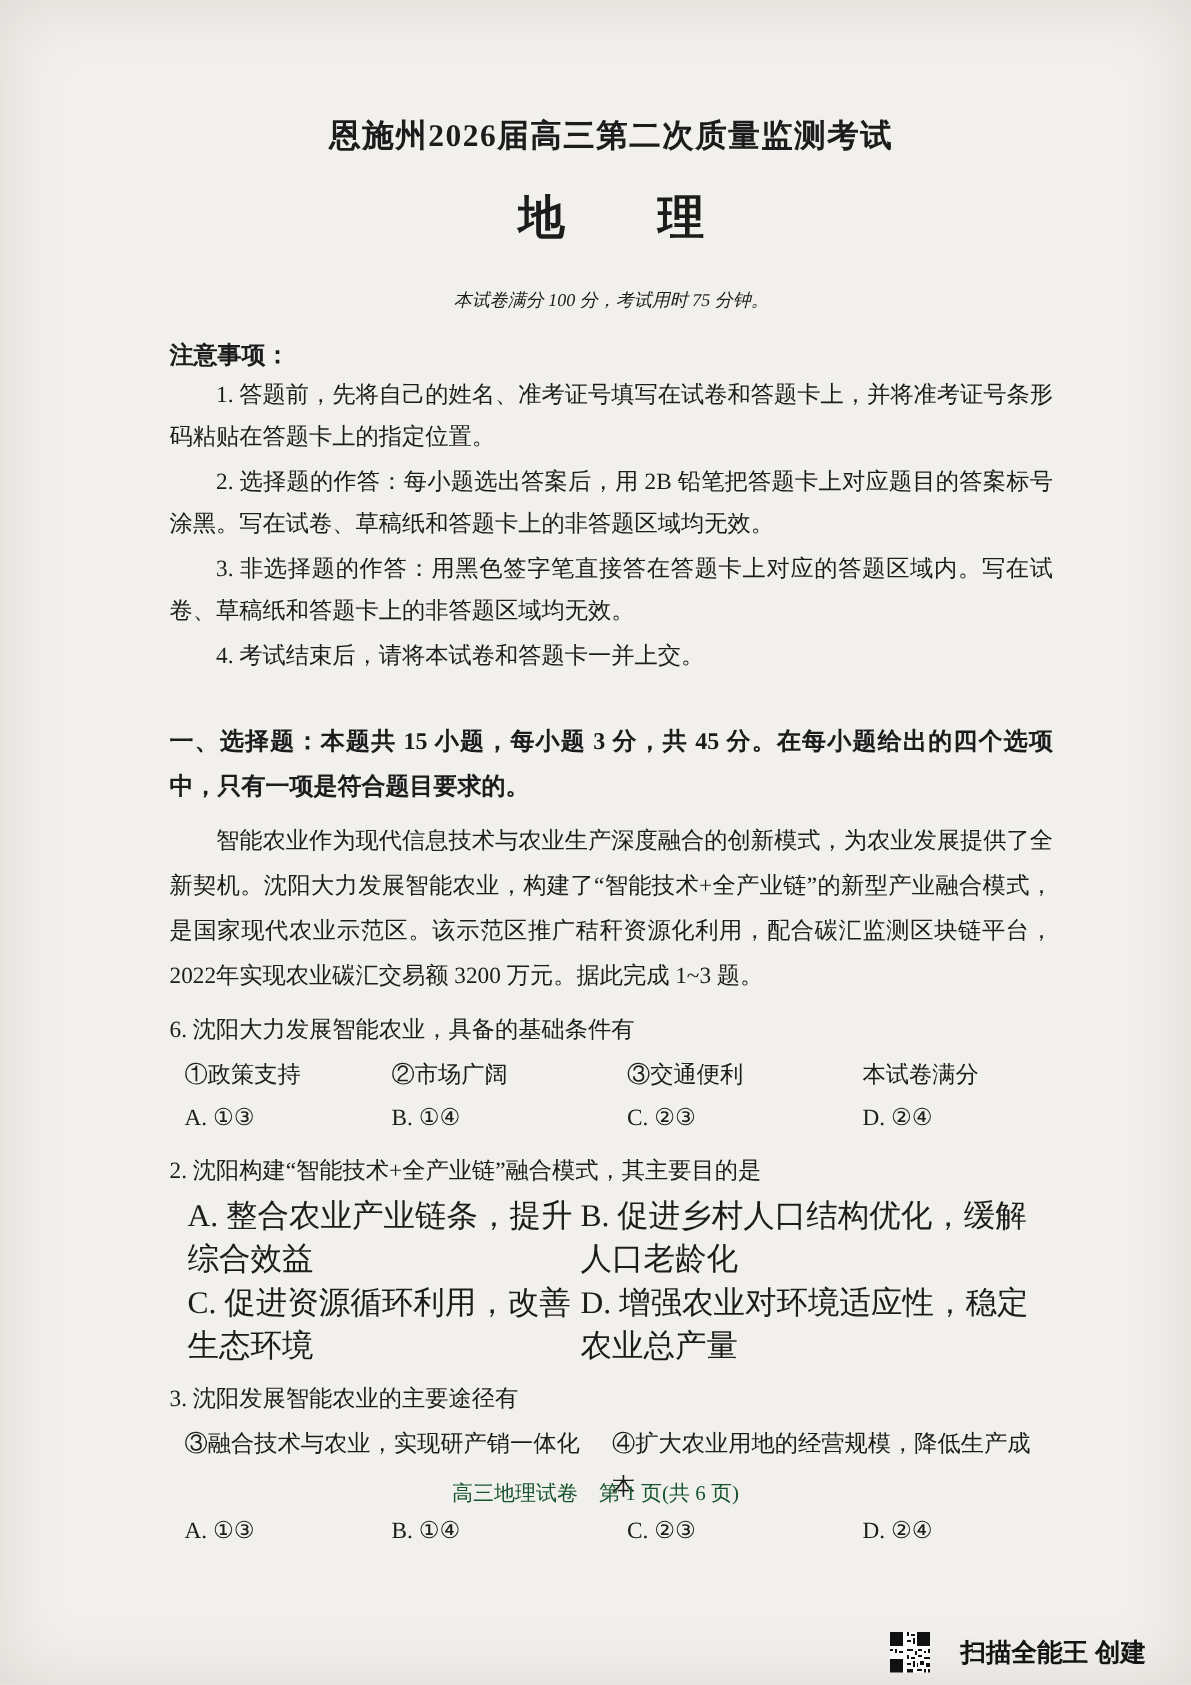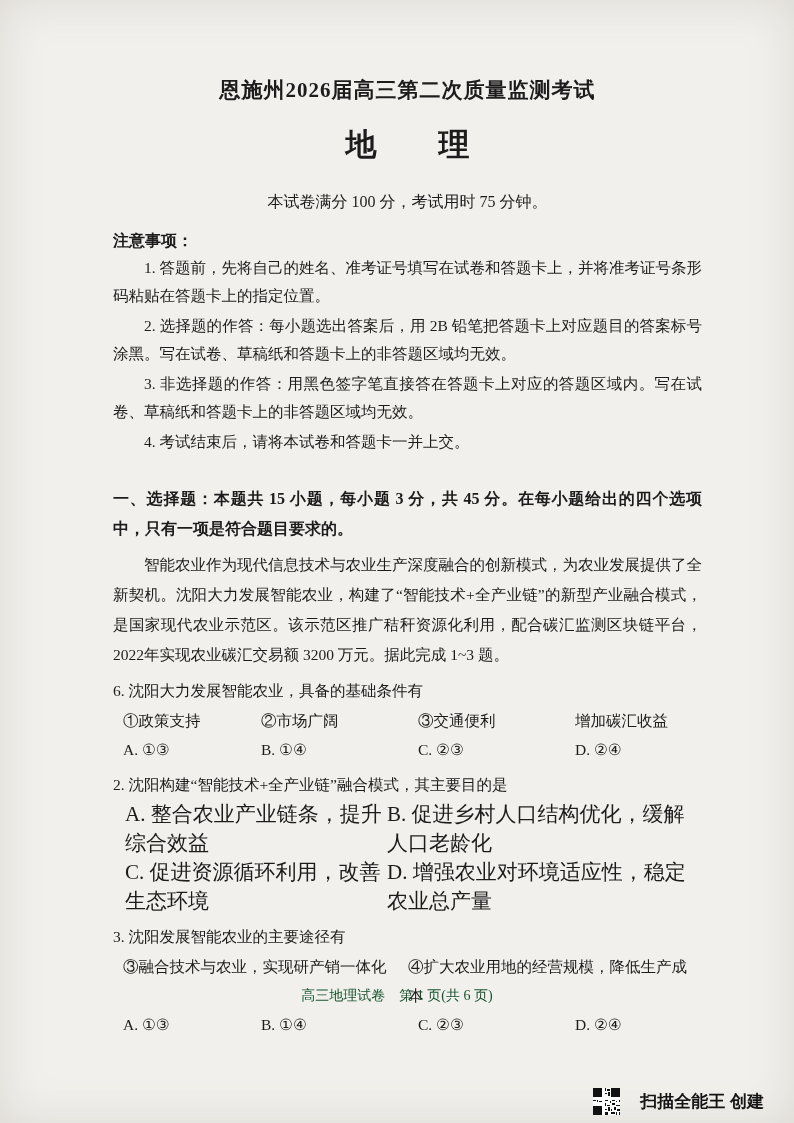--- a/index.html
+++ b/index.html
@@ -33,22 +33,23 @@
     letter-spacing: 1px;
   }
   .subject {
     margin: 20px 0 0 0;
     font-size: 31px;
     font-weight: 700;
     text-align: center;
   }
   .exam-info {
     margin: 26px 0 0 0;
-    font-size: 16px;
-    text-align: center;
+    font-size: 12px;
+    text-align: center;
+    font-style: italic;
   }
   .notice-heading {
     margin: 18px 0 0 0;
     font-size: 16px;
     font-weight: 700;
   }
   .para {
     margin: 2px 0 0 0;
     font-size: 15.5px;
     line-height: 28px;
@@ -142,21 +143,21 @@
 
     <p class="section-heading">一、选择题：本题共 15 小题，每小题 3 分，共 45 分。在每小题给出的四个选项中，只有一项是符合题目要求的。</p>
     <p class="passage">智能农业作为现代信息技术与农业生产深度融合的创新模式，为农业发展提供了全新契机。沈阳大力发展智能农业，构建了“智能技术+全产业链”的新型产业融合模式，是国家现代农业示范区。该示范区推广秸秆资源化利用，配合碳汇监测区块链平台，2022年实现农业碳汇交易额 3200 万元。据此完成 1~3 题。</p>
 
     <div class="question">
       <p class="stem">6. 沈阳大力发展智能农业，具备的基础条件有</p>
       <div class="row4">
         <span>①政策支持</span>
         <span>②市场广阔</span>
         <span>③交通便利</span>
-        <span>增加碳汇收益</span>
+        <span>本试卷满分</span>
       </div>
       <div class="row4">
         <span>A. ①③</span>
         <span>B. ①④</span>
         <span>C. ②③</span>
         <span>D. ②④</span>
       </div>
     </div>
 
     <div class="question">

